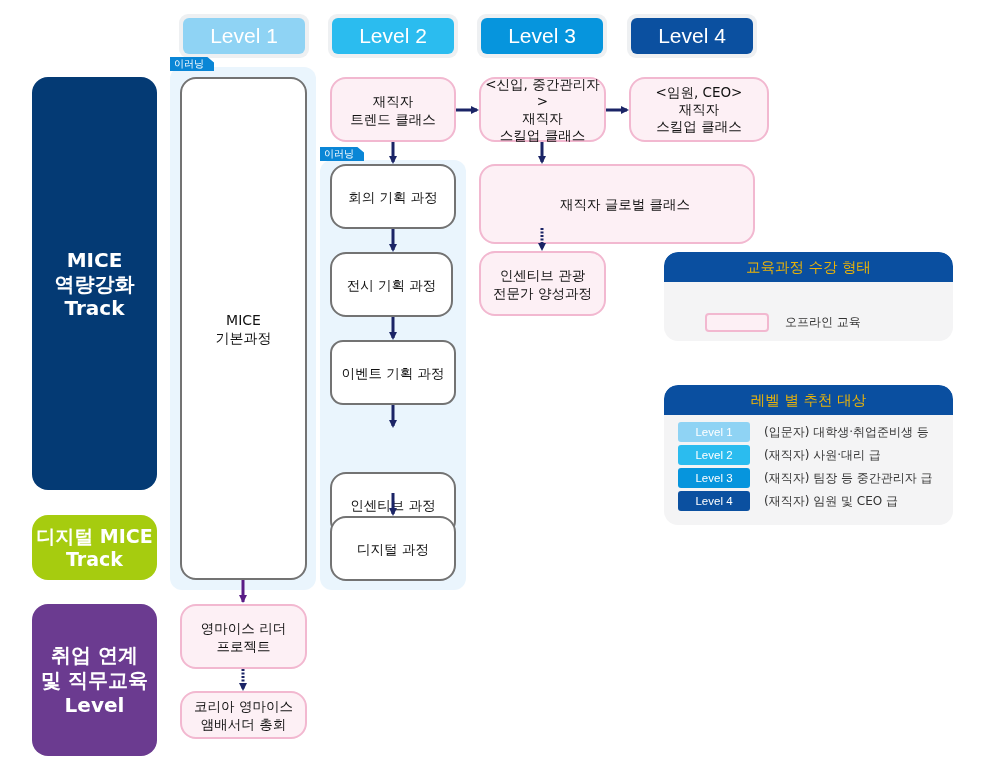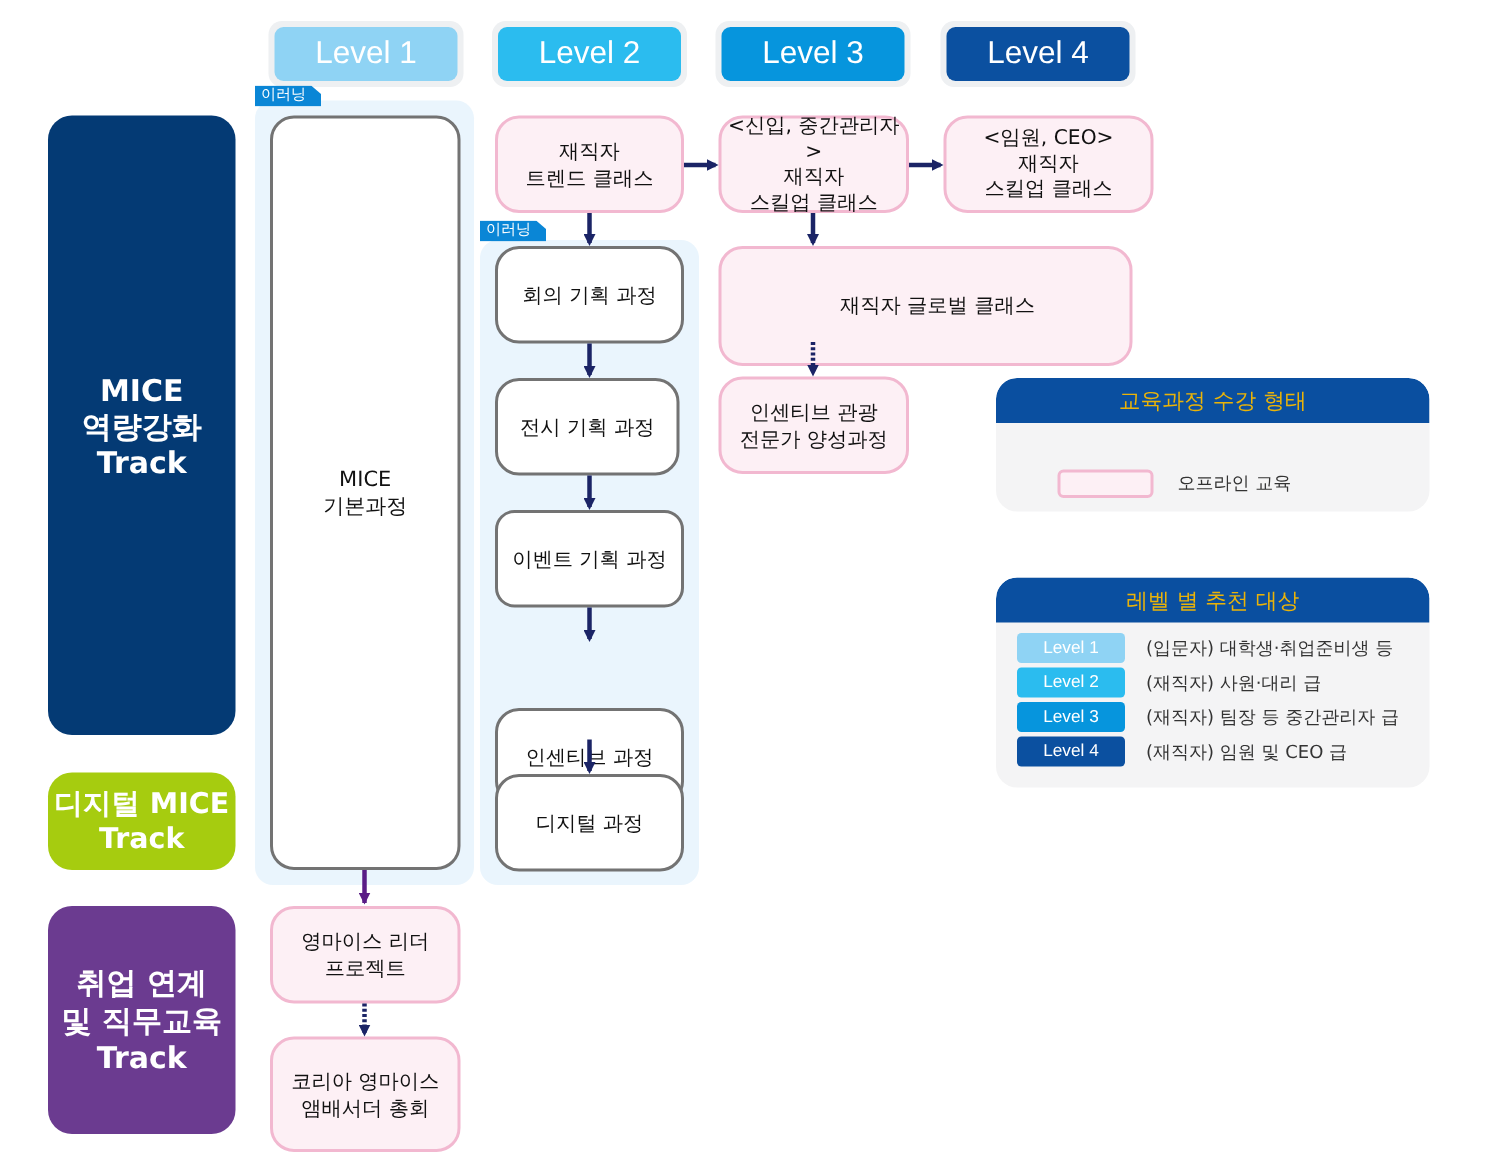--- a/index.html
+++ b/index.html
@@ -47,21 +47,21 @@
   <div class="lvl" style="background:#0b50a0;">Level 4</div>
 </div>
 
 <div class="track" style="top:77px; height:413px; background:#043a74; font-size:20px; line-height:24px;">MICE
 역량강화
 Track</div>
 <div class="track" style="top:515px; height:65px; background:#a6cc0f; font-size:19px; line-height:23px;">디지털 MICE
 Track</div>
 <div class="track" style="top:604px; height:152px; background:#6b3b90; font-size:20px; line-height:25px;">취업 연계
 및 직무교육
-Track</div>
+Level</div>
 
 <div class="elbg" style="left:170px; top:67px; width:146px; height:523px;"></div>
 <div class="eltag" style="left:170px; top:57px; width:44px;">이러닝</div>
 
 <div class="elbg" style="left:320px; top:160px; width:146px; height:430px;"></div>
 <div class="eltag" style="left:320px; top:147px; width:44px;">이러닝</div>
 
 <div class="box online" style="left:180px; top:77px; width:127px; height:503px; font-size:14px;">MICE
 기본과정</div>
 
@@ -78,21 +78,21 @@
 전문가 양성과정</div>
 
 <div class="box online" style="left:330px; top:164px; width:126px; height:65px;">회의 기획 과정</div>
 <div class="box online" style="left:330px; top:252px; width:123px; height:65px;">전시 기획 과정</div>
 <div class="box online" style="left:330px; top:340px; width:126px; height:65px;border-radius:13px;">이벤트 기획 과정</div>
 <div class="box online" style="left:330px; top:428px; width:126px; height:65px;margin-top:44px;">인센티브 과정</div>
 <div class="box online" style="left:330px; top:516px; width:126px; height:65px;">디지털 과정</div>
 
 <div class="box offline" style="left:180px; top:604px; width:127px; height:65px;">영마이스 리더
 프로젝트</div>
-<div class="box offline" style="left:180px; top:691px; width:127px; height:77px;">코리아 영마이스
+<div class="box offline" style="left:180px; top:691px; width:127px; height:48px;">코리아 영마이스
 앰배서더 총회</div>
 
 <svg class="arrows" viewBox="0 0 1000 776">
   <defs>
     <marker id="hn" markerWidth="8" markerHeight="8" refX="6" refY="4" orient="auto" markerUnits="userSpaceOnUse">
       <path d="M0,0 L8,4 L0,8 z" fill="#1b2466"></path>
     </marker>
     <marker id="hp" markerWidth="10" markerHeight="8" refX="7" refY="4" orient="auto" markerUnits="userSpaceOnUse">
       <path d="M0,0 L8,4 L0,8 z" fill="#5a1c86"></path>
     </marker>

